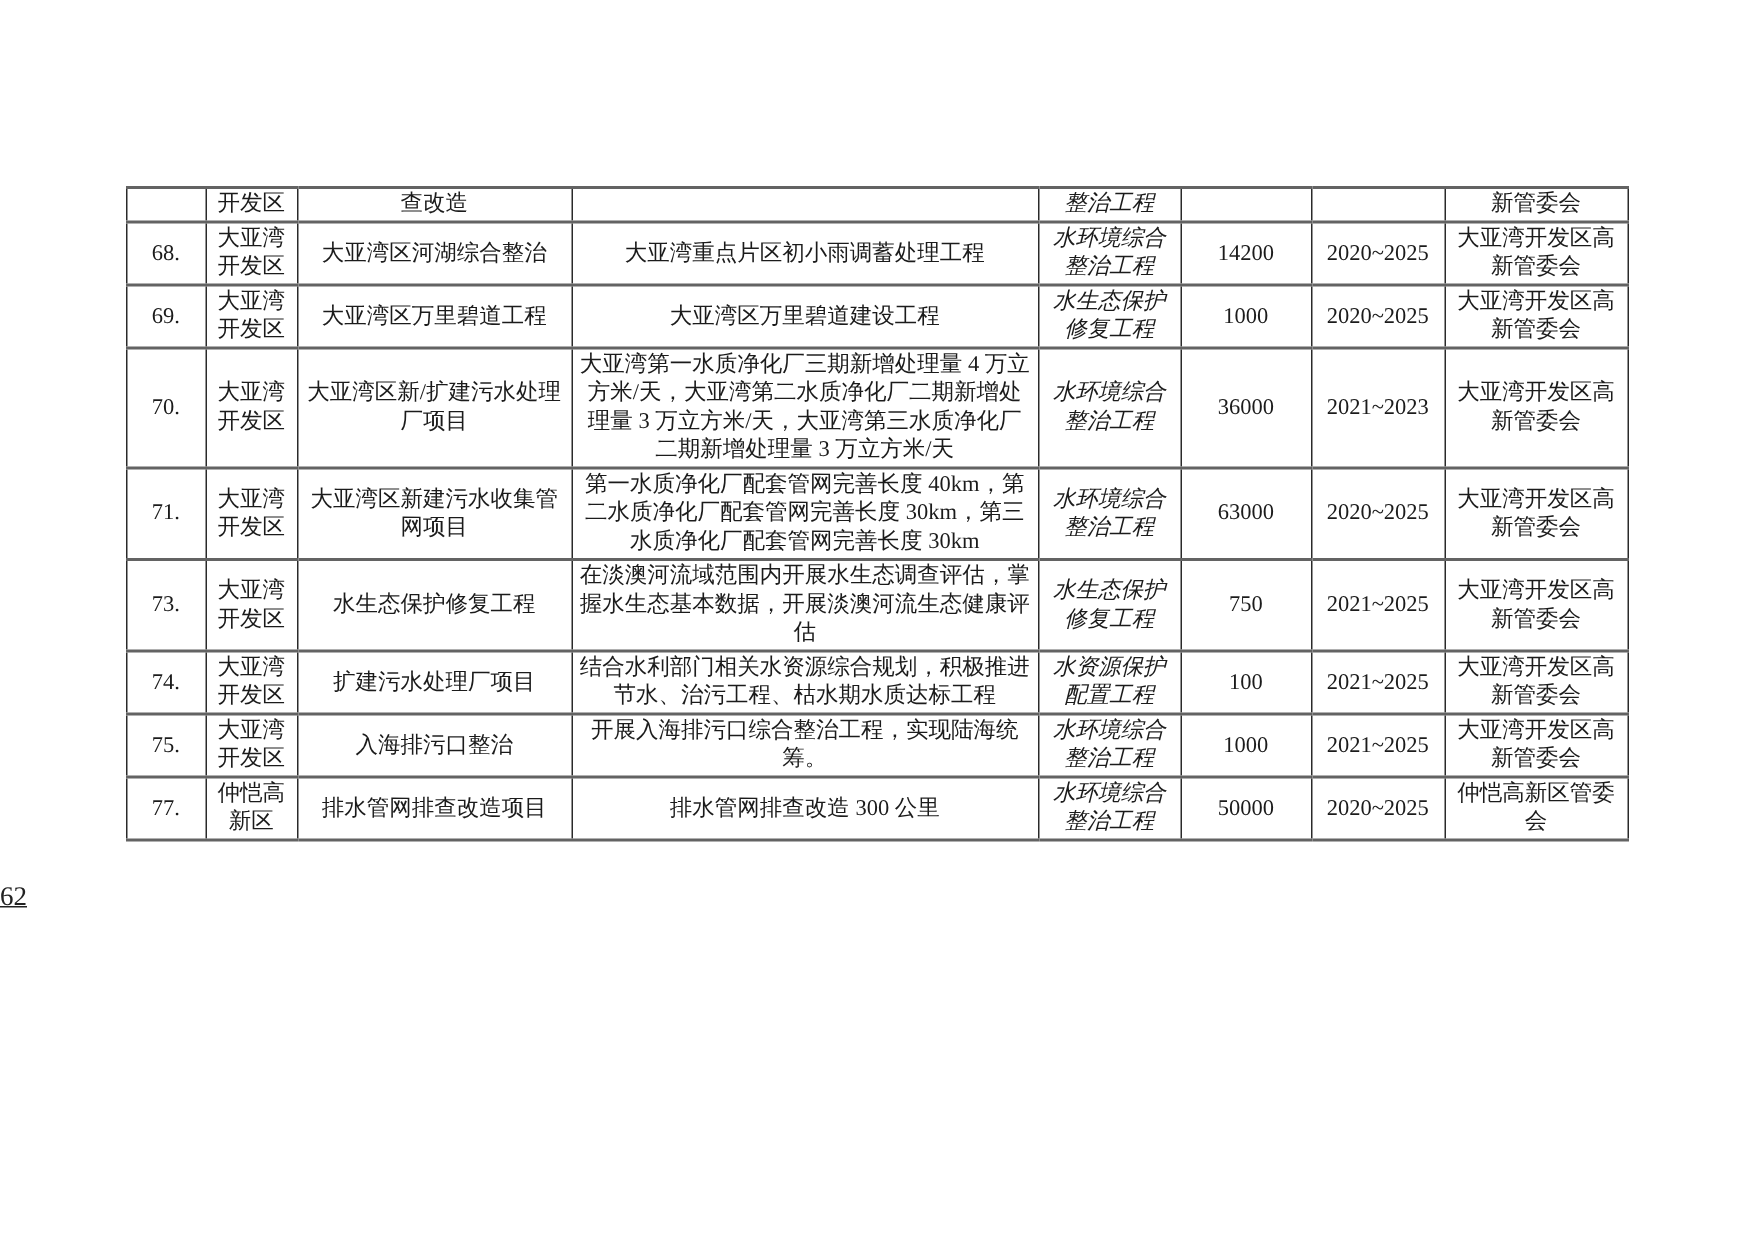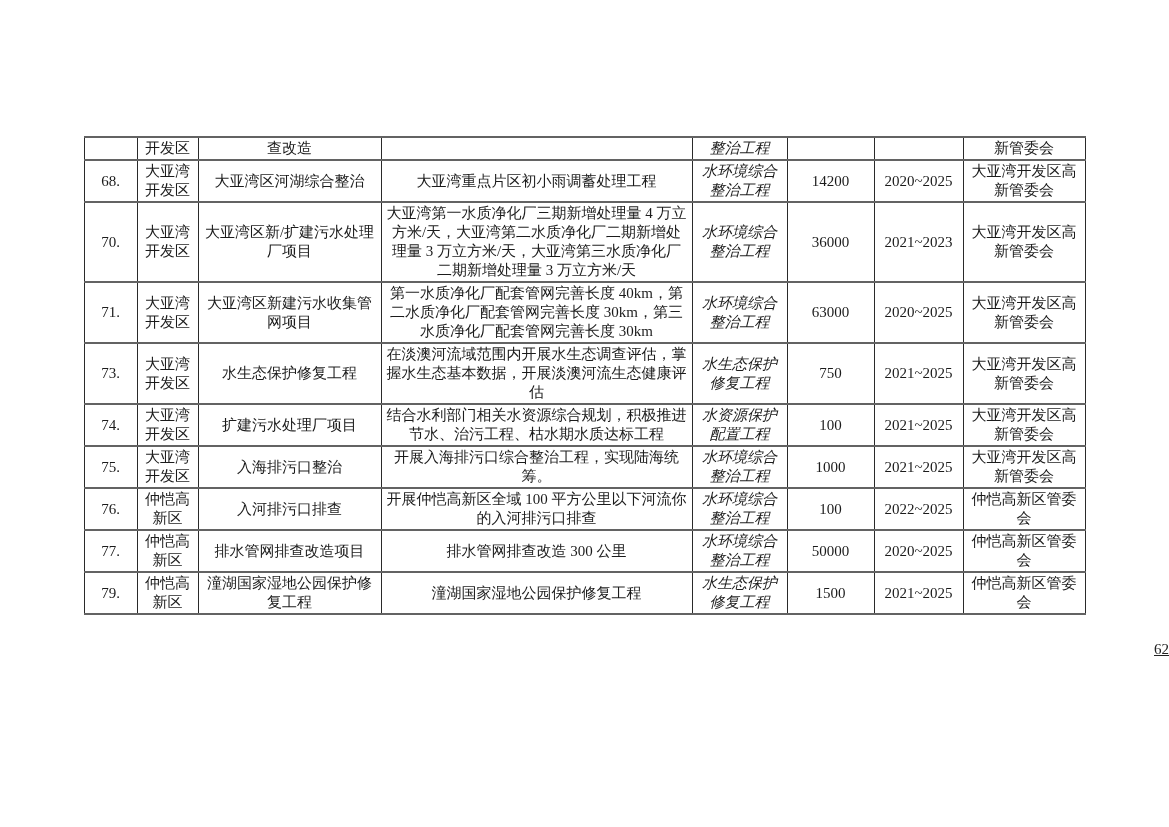--- a/index.html
+++ b/index.html
@@ -15,21 +15,21 @@
     position: relative;
     width: 1169px;
     height: 827px;
     overflow: hidden;
     box-sizing: border-box;
     padding-top: 124px;
   }
   table.projects-table {
     border-collapse: collapse;
     table-layout: fixed;
-    margin: 12px auto;
+    margin: 0 auto;
     background: #ffffff;
   }
   table.projects-table td {
     border: 1px solid #2a2a2a;
     border-top: 2px solid #636363;
     padding: 1px 3px;
     text-align: center;
     vertical-align: middle;
     font-size: 15px;
     line-height: 19px;
@@ -43,22 +43,22 @@
   .col-0 { width: 46px; }
   .col-1 { width: 54px; }
   .col-2 { width: 176px; }
   .col-3 { width: 304px; }
   .col-4 { width: 88px; font-style: italic; }
   .col-5 { width: 80px; }
   .col-6 { width: 82px; }
   .col-7 { width: 115px; }
   .page-number {
     margin-top: 26px;
-    text-align: right;
-    font-size: 15px;
+    text-align: left;
+    font-size: 18px;
     color: #222222;
     text-decoration: underline;
   }
 </style>
 </head>
 <body>
 
 <div class="page">
   <table class="projects-table">
     <colgroup>
@@ -82,20 +82,30 @@
           <td class="col-6"></td>
           <td class="col-7">新管委会</td>
         </tr>
         <tr>
           <td class="col-0">68.</td>
           <td class="col-1">大亚湾开发区</td>
           <td class="col-2">大亚湾区河湖综合整治</td>
           <td class="col-3">大亚湾重点片区初小雨调蓄处理工程</td>
           <td class="col-4">水环境综合整治工程</td>
           <td class="col-5">14200</td>
+          <td class="col-6">2020~2025</td>
+          <td class="col-7">大亚湾开发区高新管委会</td>
+        </tr>
+        <tr>
+          <td class="col-0">69.</td>
+          <td class="col-1">大亚湾开发区</td>
+          <td class="col-2">大亚湾区万里碧道工程</td>
+          <td class="col-3">大亚湾区万里碧道建设工程</td>
+          <td class="col-4">水生态保护修复工程</td>
+          <td class="col-5">1000</td>
           <td class="col-6">2020~2025</td>
           <td class="col-7">大亚湾开发区高新管委会</td>
         </tr>
         <tr>
           <td class="col-0">70.</td>
           <td class="col-1">大亚湾开发区</td>
           <td class="col-2">大亚湾区新/扩建污水处理厂项目</td>
           <td class="col-3">大亚湾第一水质净化厂三期新增处理量 4 万立方米/天，大亚湾第二水质净化厂二期新增处理量 3 万立方米/天，大亚湾第三水质净化厂二期新增处理量 3 万立方米/天</td>
           <td class="col-4">水环境综合整治工程</td>
           <td class="col-5">36000</td>
@@ -136,45 +146,25 @@
           <td class="col-0">75.</td>
           <td class="col-1">大亚湾开发区</td>
           <td class="col-2">入海排污口整治</td>
           <td class="col-3">开展入海排污口综合整治工程，实现陆海统筹。</td>
           <td class="col-4">水环境综合整治工程</td>
           <td class="col-5">1000</td>
           <td class="col-6">2021~2025</td>
           <td class="col-7">大亚湾开发区高新管委会</td>
         </tr>
         <tr>
-          <td class="col-0">76.</td>
-          <td class="col-1">仲恺高新区</td>
-          <td class="col-2">入河排污口排查</td>
-          <td class="col-3">开展仲恺高新区全域 100 平方公里以下河流你的入河排污口排查</td>
-          <td class="col-4">水环境综合整治工程</td>
-          <td class="col-5">100</td>
-          <td class="col-6">2022~2025</td>
-          <td class="col-7">仲恺高新区管委会</td>
-        </tr>
-        <tr>
           <td class="col-0">77.</td>
           <td class="col-1">仲恺高新区</td>
           <td class="col-2">排水管网排查改造项目</td>
           <td class="col-3">排水管网排查改造 300 公里</td>
           <td class="col-4">水环境综合整治工程</td>
           <td class="col-5">50000</td>
           <td class="col-6">2020~2025</td>
           <td class="col-7">仲恺高新区管委会</td>
         </tr>
-        <tr>
-          <td class="col-0">79.</td>
-          <td class="col-1">仲恺高新区</td>
-          <td class="col-2">潼湖国家湿地公园保护修复工程</td>
-          <td class="col-3">潼湖国家湿地公园保护修复工程</td>
-          <td class="col-4">水生态保护修复工程</td>
-          <td class="col-5">1500</td>
-          <td class="col-6">2021~2025</td>
-          <td class="col-7">仲恺高新区管委会</td>
-        </tr>
       </tbody>
   </table>
   <div class="page-number">62</div>
 </div>
 
 </body></html>

